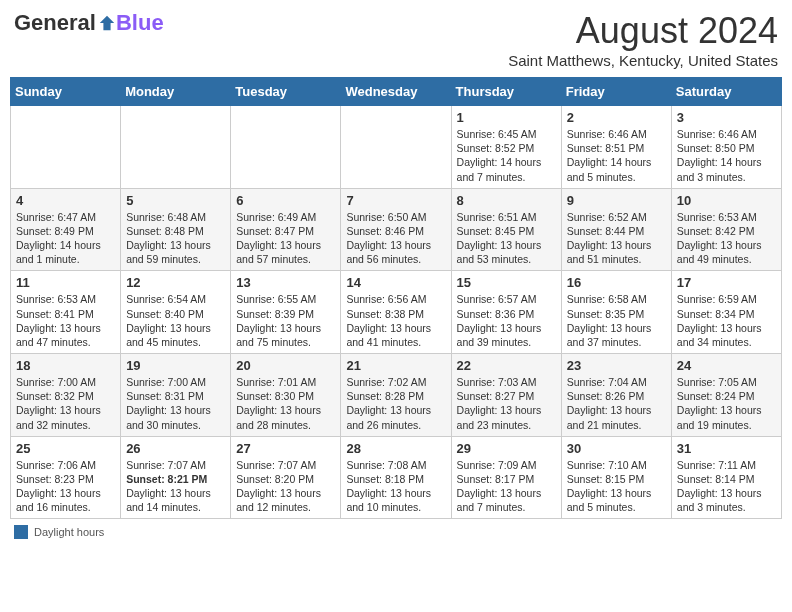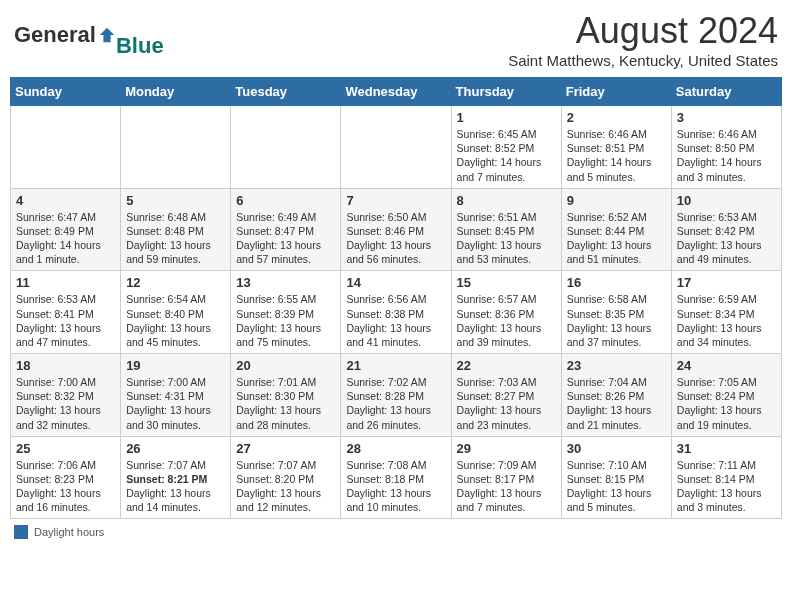--- a/index.html
+++ b/index.html
@@ -23,21 +23,21 @@
       align-items: flex-start;
     }
     .logo-text {
       display: flex;
       align-items: center;
       font-size: 22px;
       font-weight: bold;
       color: #333;
     }
     .logo-general { color: #333; }
-    .logo-blue { color: #0f766e; margin-top: 23px; }
+    .logo-blue { color: #8b5cf6; }
     .logo-icon {
       width: 18px;
       height: 18px;
       margin-left: 2px;
     }
     .title-block {
       text-align: right;
     }
     .month-title {
       font-size: 36px;
@@ -264,21 +264,21 @@
         <td>
           <span class="day-num">18</span>
           <div style="line-height: 1.35;">Sunrise: 7:00 AM</div>
           <div style="line-height: 1.35;">Sunset: 8:32 PM</div>
           <div style="line-height: 1.35;">Daylight: 13 hours</div>
           <div style="line-height: 1.35;">and 32 minutes.</div>
         </td>
         <td>
           <span class="day-num">19</span>
           <div style="line-height: 1.35;">Sunrise: 7:00 AM</div>
-          <div style="line-height: 1.35;">Sunset: 4:31 PM</div>
+          <div style="line-height: 1.35;">Sunset: 8:31 PM</div>
           <div style="line-height: 1.35;">Daylight: 13 hours</div>
           <div style="line-height: 1.35;">and 30 minutes.</div>
         </td>
         <td>
           <span class="day-num">20</span>
           <div style="line-height: 1.35;">Sunrise: 7:01 AM</div>
           <div style="line-height: 1.35;">Sunset: 8:30 PM</div>
           <div style="line-height: 1.35;">Daylight: 13 hours</div>
           <div style="line-height: 1.35;">and 28 minutes.</div>
         </td>

